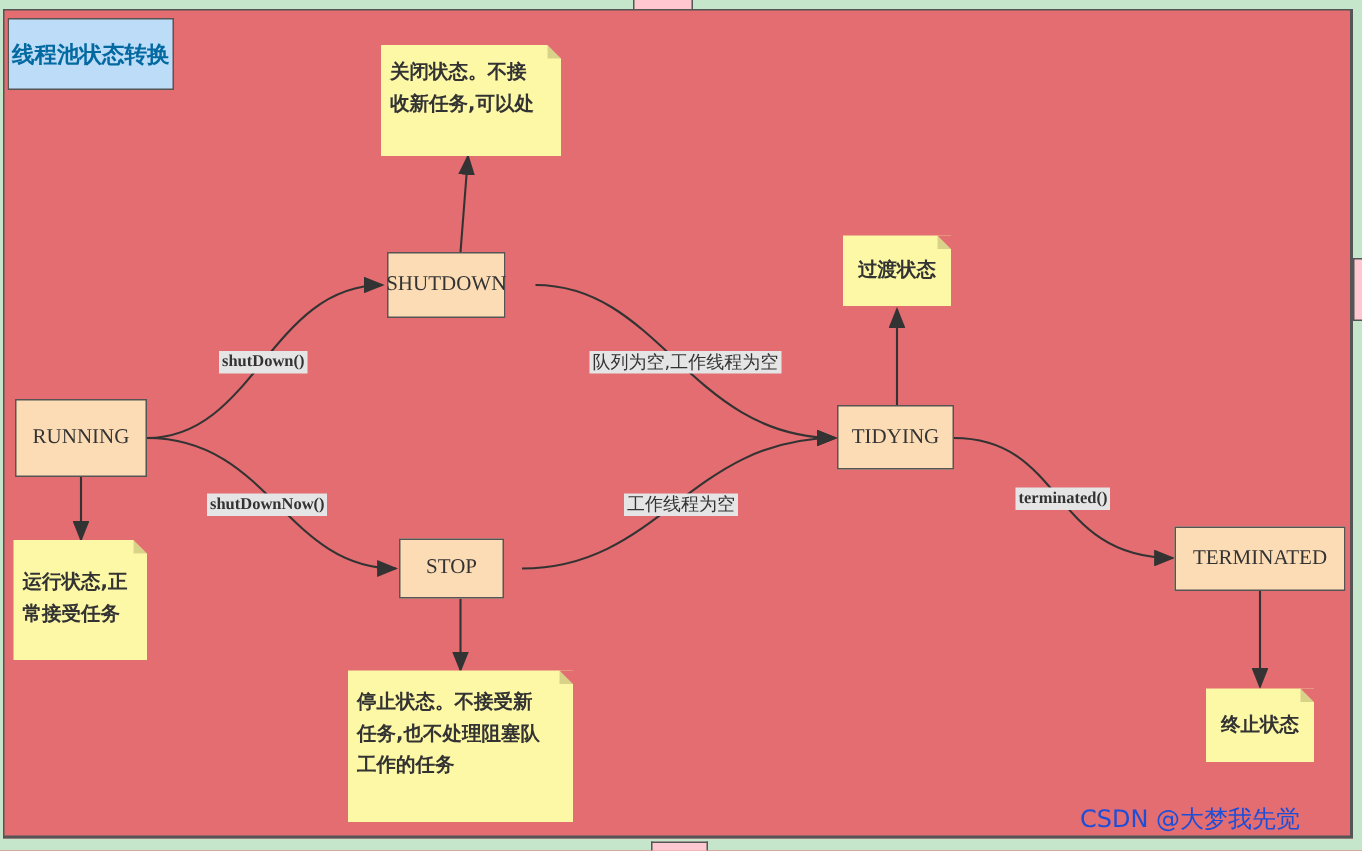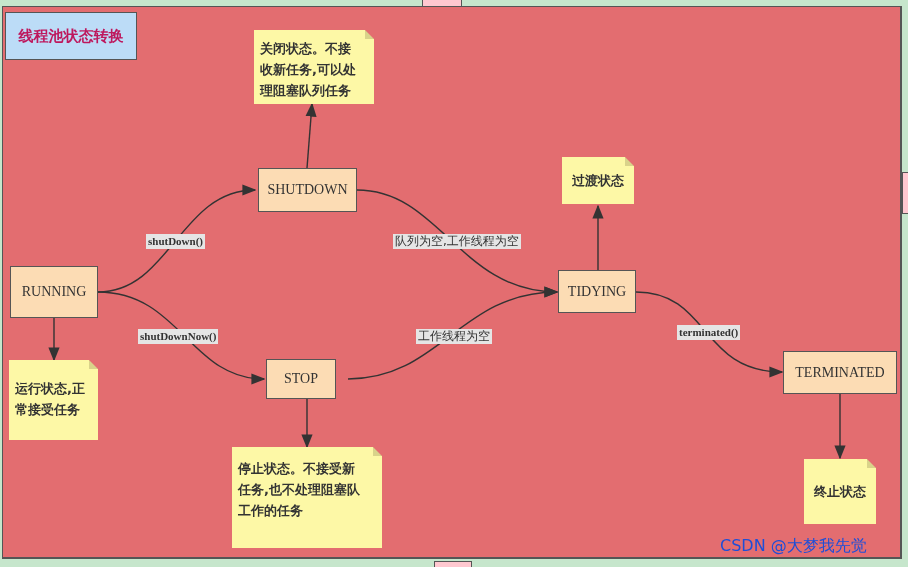--- a/index.html
+++ b/index.html
@@ -1,21 +1,21 @@
 <!DOCTYPE html>
 <html><head>
 <meta charset="utf-8">
 <style>
   html, body { margin:0; padding:0; }
   body { width:908px; height:567px; background:#c6e6cc; position:relative; overflow:hidden; font-family:"DejaVu Sans", sans-serif; }
   .tab-top { position:absolute; left:422px; top:0; width:38px; height:6px; background:#ffc8d0; border:1px solid #555; border-top:none; }
   .tab-bottom { position:absolute; left:434px; top:561px; width:36px; height:8px; background:#ffc8d0; border:1px solid #555; border-bottom:none; }
   .tab-right { position:absolute; left:902px; top:172px; width:8px; height:40px; background:#ffc8d0; border:1px solid #555; border-right:none; }
   .canvas { position:absolute; left:2px; top:6px; width:900px; height:553px; background:#e36d70; border:1px solid #555; box-sizing:border-box; border-right:2px solid #555; border-bottom:2px solid #555; }
-  .title { position:absolute; left:5px; top:12px; width:132px; height:48px; background:#bcdcf7; border:1px solid #555; box-sizing:border-box; display:flex; align-items:center; justify-content:center; font-weight:bold; font-size:15px; color:#be185d; }
+  .title { position:absolute; left:5px; top:12px; width:111px; height:48px; background:#bcdcf7; border:1px solid #555; box-sizing:border-box; display:flex; align-items:center; justify-content:center; font-weight:bold; font-size:15px; color:#0369a1; }
   .state { position:absolute; background:#fcdcb4; border:1.5px solid #555; box-sizing:border-box; display:flex; align-items:center; justify-content:center; font-family:"Liberation Serif", serif; font-size:14px; color:#333; }
   .note { position:absolute; background:#fdf8a6; box-sizing:border-box; font-weight:bold; font-size:13px; color:#333; line-height:21px; padding:0 6px; }
   .note::after { content:""; position:absolute; right:0; top:0; width:0; height:0; border-style:solid; border-width:0 9px 9px 0; border-color:transparent #e36d70 #d9d38a transparent; }
   .note.center { display:flex; align-items:center; justify-content:center; padding:0; }
   .label { position:absolute; background:#e5e5e5; font-size:11px; font-weight:bold; color:#333; padding:0 2px; line-height:15px; white-space:nowrap; font-family:"Liberation Serif", serif; }
   .label.cn { font-family:"DejaVu Sans", sans-serif; font-weight:normal; font-size:12px; }
   svg.edges { position:absolute; left:0; top:0; }
   .watermark { position:absolute; left:720px; top:536px; font-size:16px; color:#1d4ed8; font-family:"DejaVu Sans", sans-serif; }
 </style>
 </head>
@@ -43,41 +43,40 @@
     <path d="M307,168 L312,104" marker-end="url(#arr)"></path>
     <path d="M307,399 L307,447" marker-end="url(#arr)"></path>
     <path d="M598,270 L598,206" marker-end="url(#arr)"></path>
     <path d="M840,394 L840,458" marker-end="url(#arr)"></path>
   </g>
 </svg>
 
 <div class="title">线程池状态转换</div>
 
 <div class="state" style="left:10px;top:266px;width:88px;height:52px;">RUNNING</div>
-<div class="state" style="left:258px;top:168px;width:99px;height:44px;">SHUTDOWN</div>
+<div class="state" style="left:258px;top:168px;width:79px;height:44px;">SHUTDOWN</div>
 <div class="state" style="left:266px;top:359px;width:70px;height:40px;">STOP</div>
 <div class="state" style="left:558px;top:270px;width:78px;height:43px;">TIDYING</div>
 <div class="state" style="left:783px;top:351px;width:114px;height:43px;">TERMINATED</div>
 
 <div class="note" style="left:9px;top:360px;width:89px;height:80px;padding-top:18px;">
   <div>运行状态,正</div>
   <div>常接受任务</div>
 </div>
 <div class="note" style="left:254px;top:30px;width:120px;height:74px;padding-top:8px;">
   <div>关闭状态。不接</div>
   <div>收新任务,可以处</div>
-  <div>理阻塞队列任务</div>
 </div>
 <div class="note" style="left:232px;top:447px;width:150px;height:101px;padding-top:11px;">
   <div>停止状态。不接受新</div>
   <div>任务,也不处理阻塞队</div>
   <div>工作的任务</div>
 </div>
 <div class="note center" style="left:562px;top:157px;width:72px;height:47px;">过渡状态</div>
-<div class="note center" style="left:804px;top:459px;width:72px;height:65px;">终止状态</div>
+<div class="note center" style="left:804px;top:459px;width:72px;height:49px;">终止状态</div>
 
 <div class="label" style="left:146px;top:234px;">shutDown()</div>
 <div class="label" style="left:138px;top:329px;">shutDownNow()</div>
 <div class="label cn" style="left:393px;top:234px;">队列为空,工作线程为空</div>
 <div class="label cn" style="left:416px;top:329px;">工作线程为空</div>
 <div class="label" style="left:677px;top:325px;">terminated()</div>
 
 <div class="watermark">CSDN @大梦我先觉</div>
 
 </body></html>

